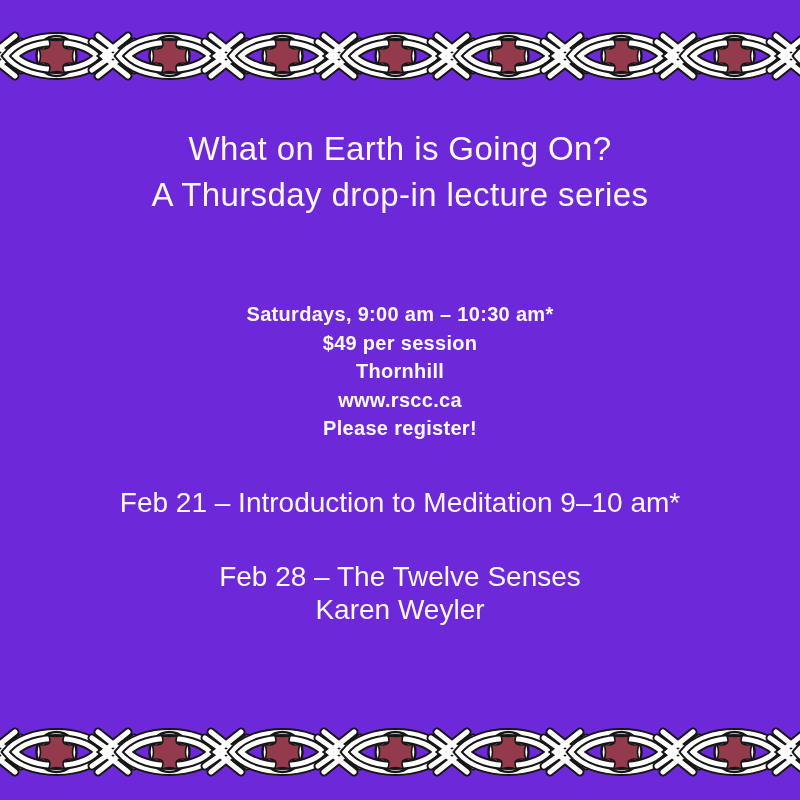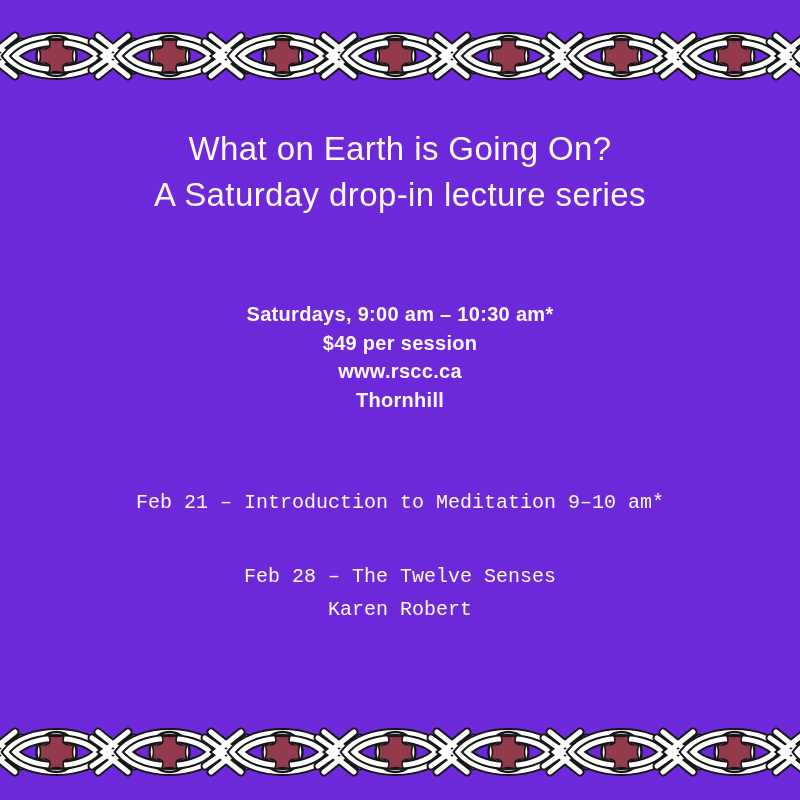--- a/index.html
+++ b/index.html
@@ -12,21 +12,21 @@
   }
   .border { position:absolute; left:0; display:block; }
   .border-top { top:25px; }
   .border-bottom { top:721px; }
   .text-block {
     position:absolute; left:0; width:100%;
     text-align:center; color:#fbf8f6;
   }
   .title-block { top:126px; font-size:33px; line-height:46px; letter-spacing:0.4px; font-weight:normal; }
   .info-block  { top:300px; font-size:20px; line-height:28.5px; font-weight:bold; letter-spacing:0.3px; }
-  .lecture-block { top:486px; font-size:20px; line-height:33px;font-family:Liberation Mono, monospace; }
+  .lecture-block { top:486px; font-size:28px; line-height:33px; }
   .lecture + .lecture { margin-top:41px; }
 </style>
 </head>
 <body>
 
 <div class="poster">
 
   <svg class="border border-top" width="800" height="62" viewBox="0 0 800 62" aria-hidden="true">
     <defs>
       <g id="cku">
@@ -63,37 +63,38 @@
       <use href="#cku" x="226"></use>
     <use href="#cku" x="339"></use>
       <use href="#cku" x="452"></use>
       <use href="#cku" x="565"></use>
     <use href="#cku" x="678"></use>
       <use href="#cku" x="791"></use>
   </svg>
 
   <div class="text-block title-block">
     <div>What on Earth is Going On?</div>
-    <div>A Saturday drop-in lecture series</div>
+    <div>A Thursday drop-in lecture series</div>
   </div>
 
   <div class="text-block info-block">
     <div>Saturdays, 9:00 am – 10:30 am*</div>
     <div>$49 per session</div>
+    <div>Thornhill</div>
     <div>www.rscc.ca</div>
-    <div>Thornhill</div>
+    <div>Please register!</div>
   </div>
 
   <div class="text-block lecture-block">
     <div class="lecture">
       <div>Feb 21 – Introduction to Meditation 9–10 am*</div>
     </div>
     <div class="lecture">
       <div>Feb 28 – The Twelve Senses</div>
-      <div>Karen Robert</div>
+      <div>Karen Weyler</div>
     </div>
   </div>
 
   <svg class="border border-bottom" width="800" height="62" viewBox="0 0 800 62" aria-hidden="true">
     <use href="#cku" x="0"></use>
       <use href="#cku" x="113"></use>
       <use href="#cku" x="226"></use>
     <use href="#cku" x="339"></use>
       <use href="#cku" x="452"></use>
       <use href="#cku" x="565"></use>

